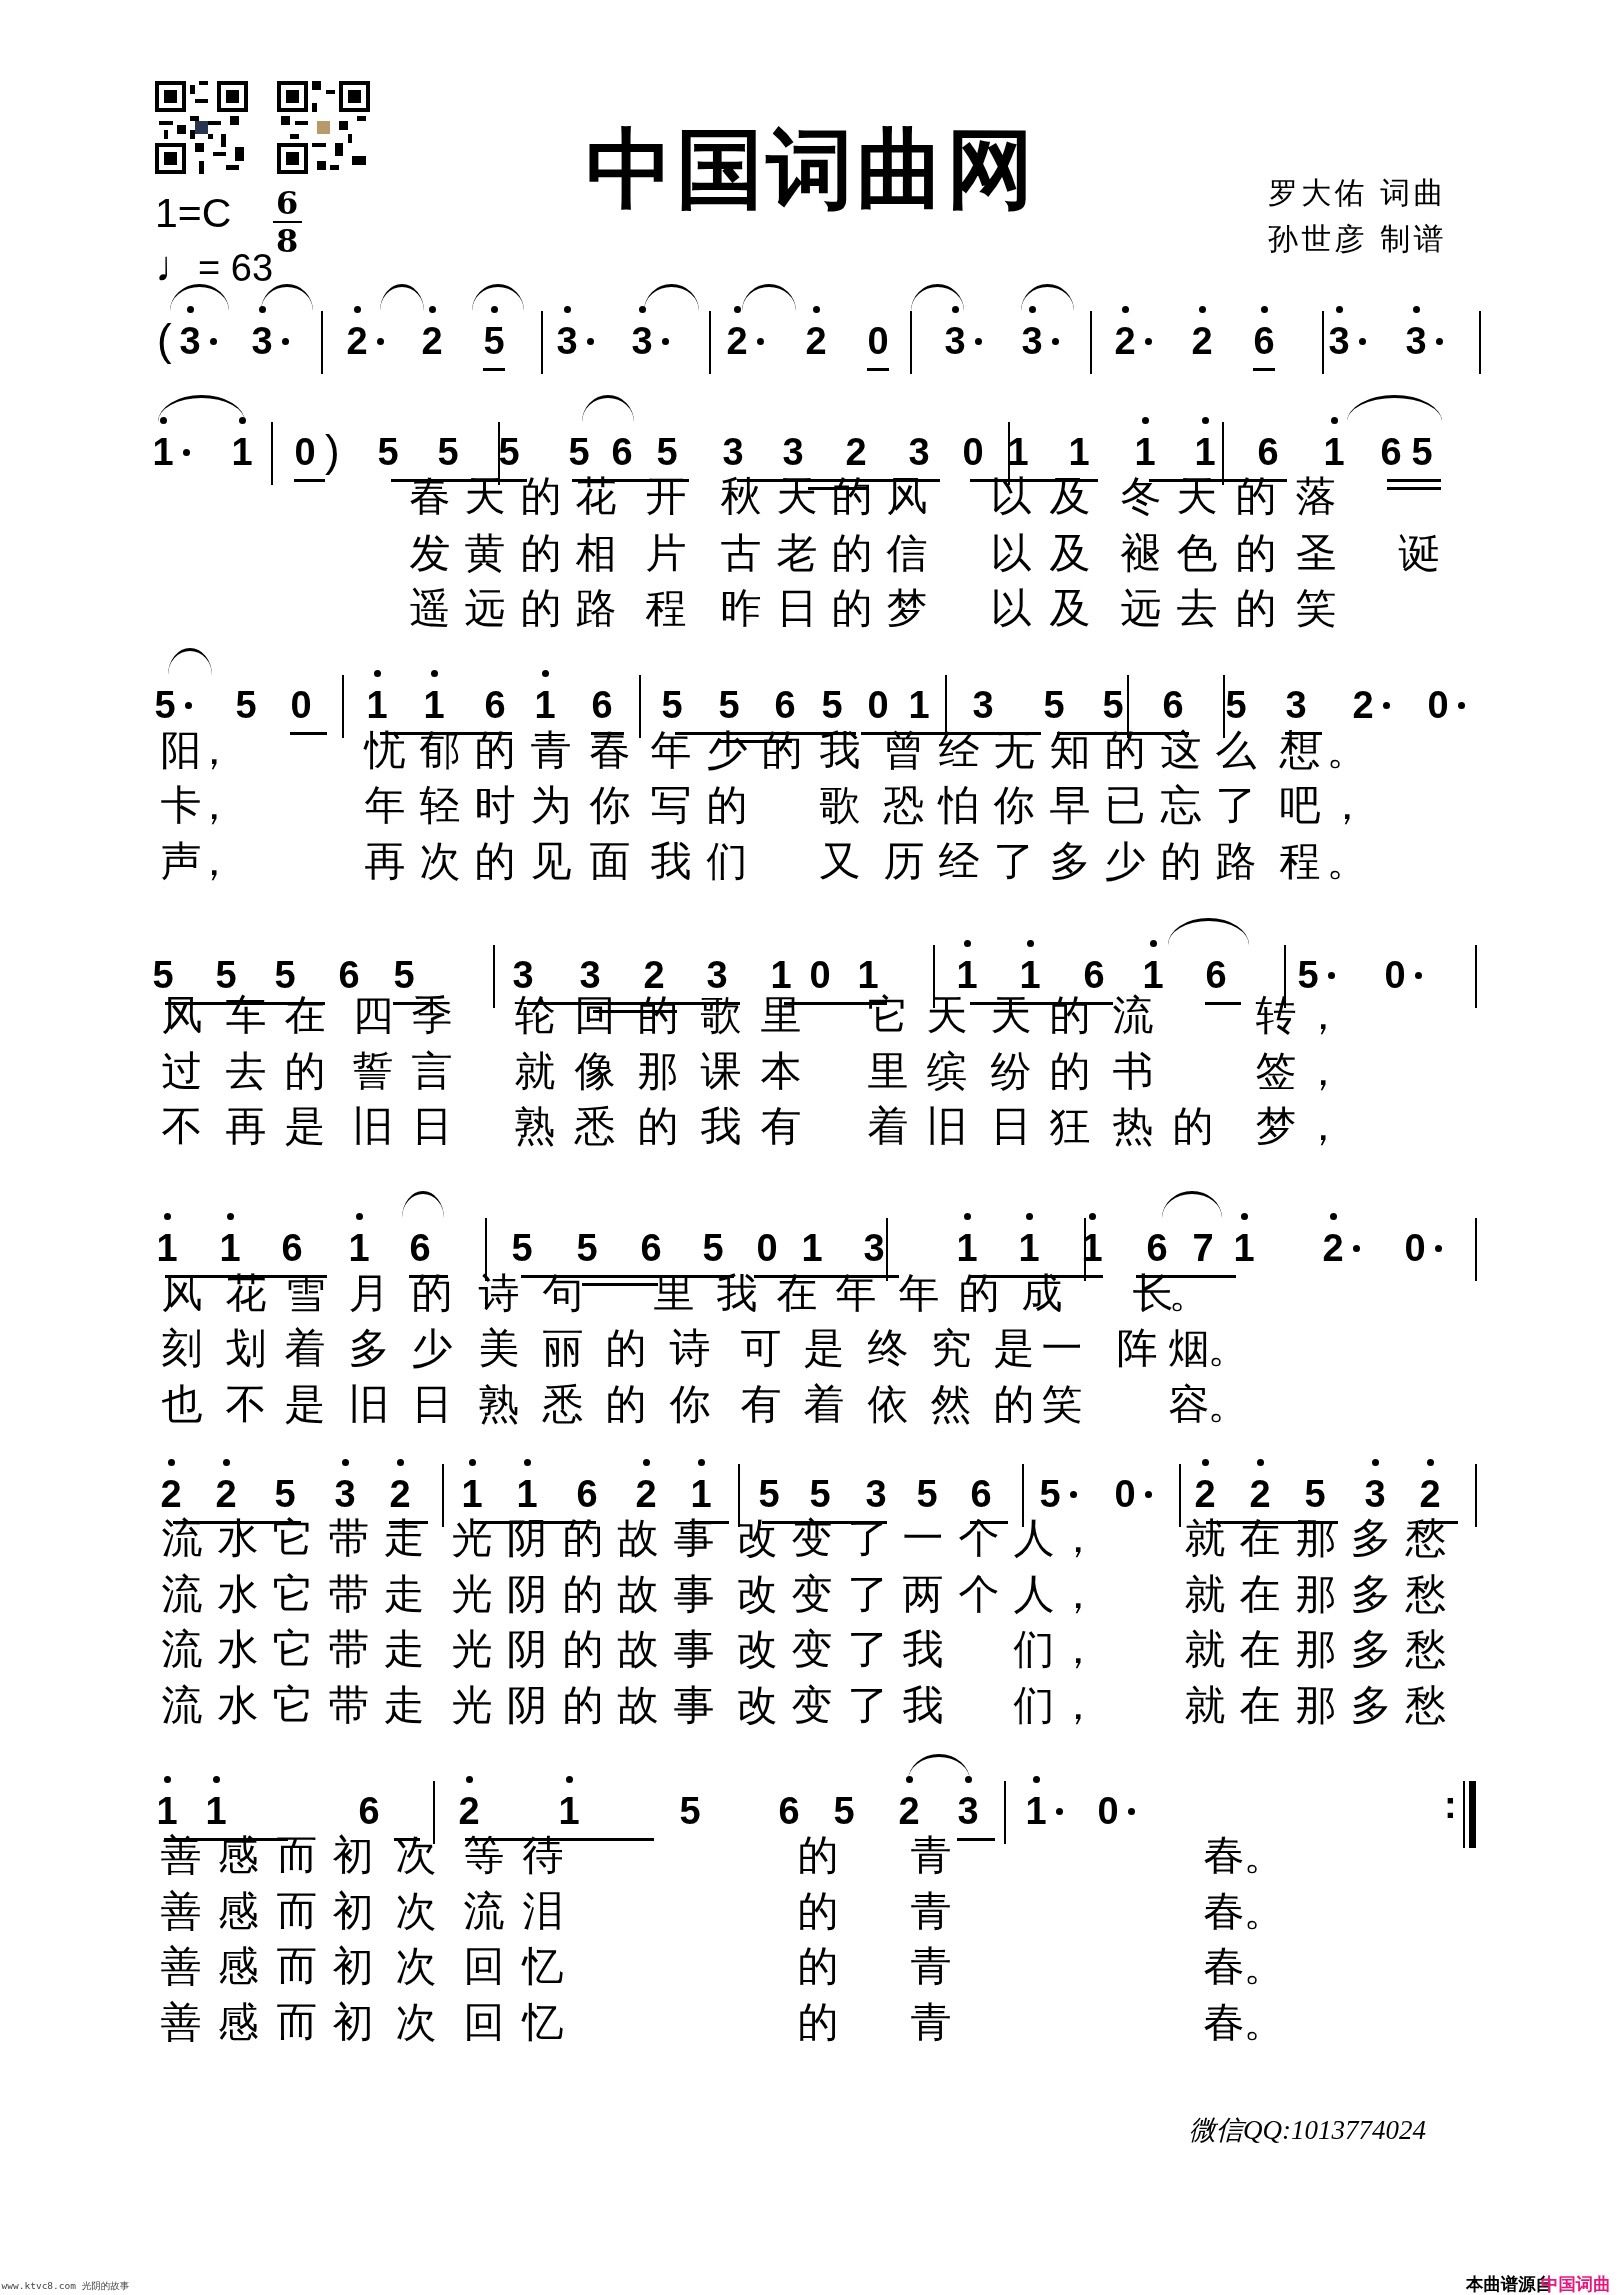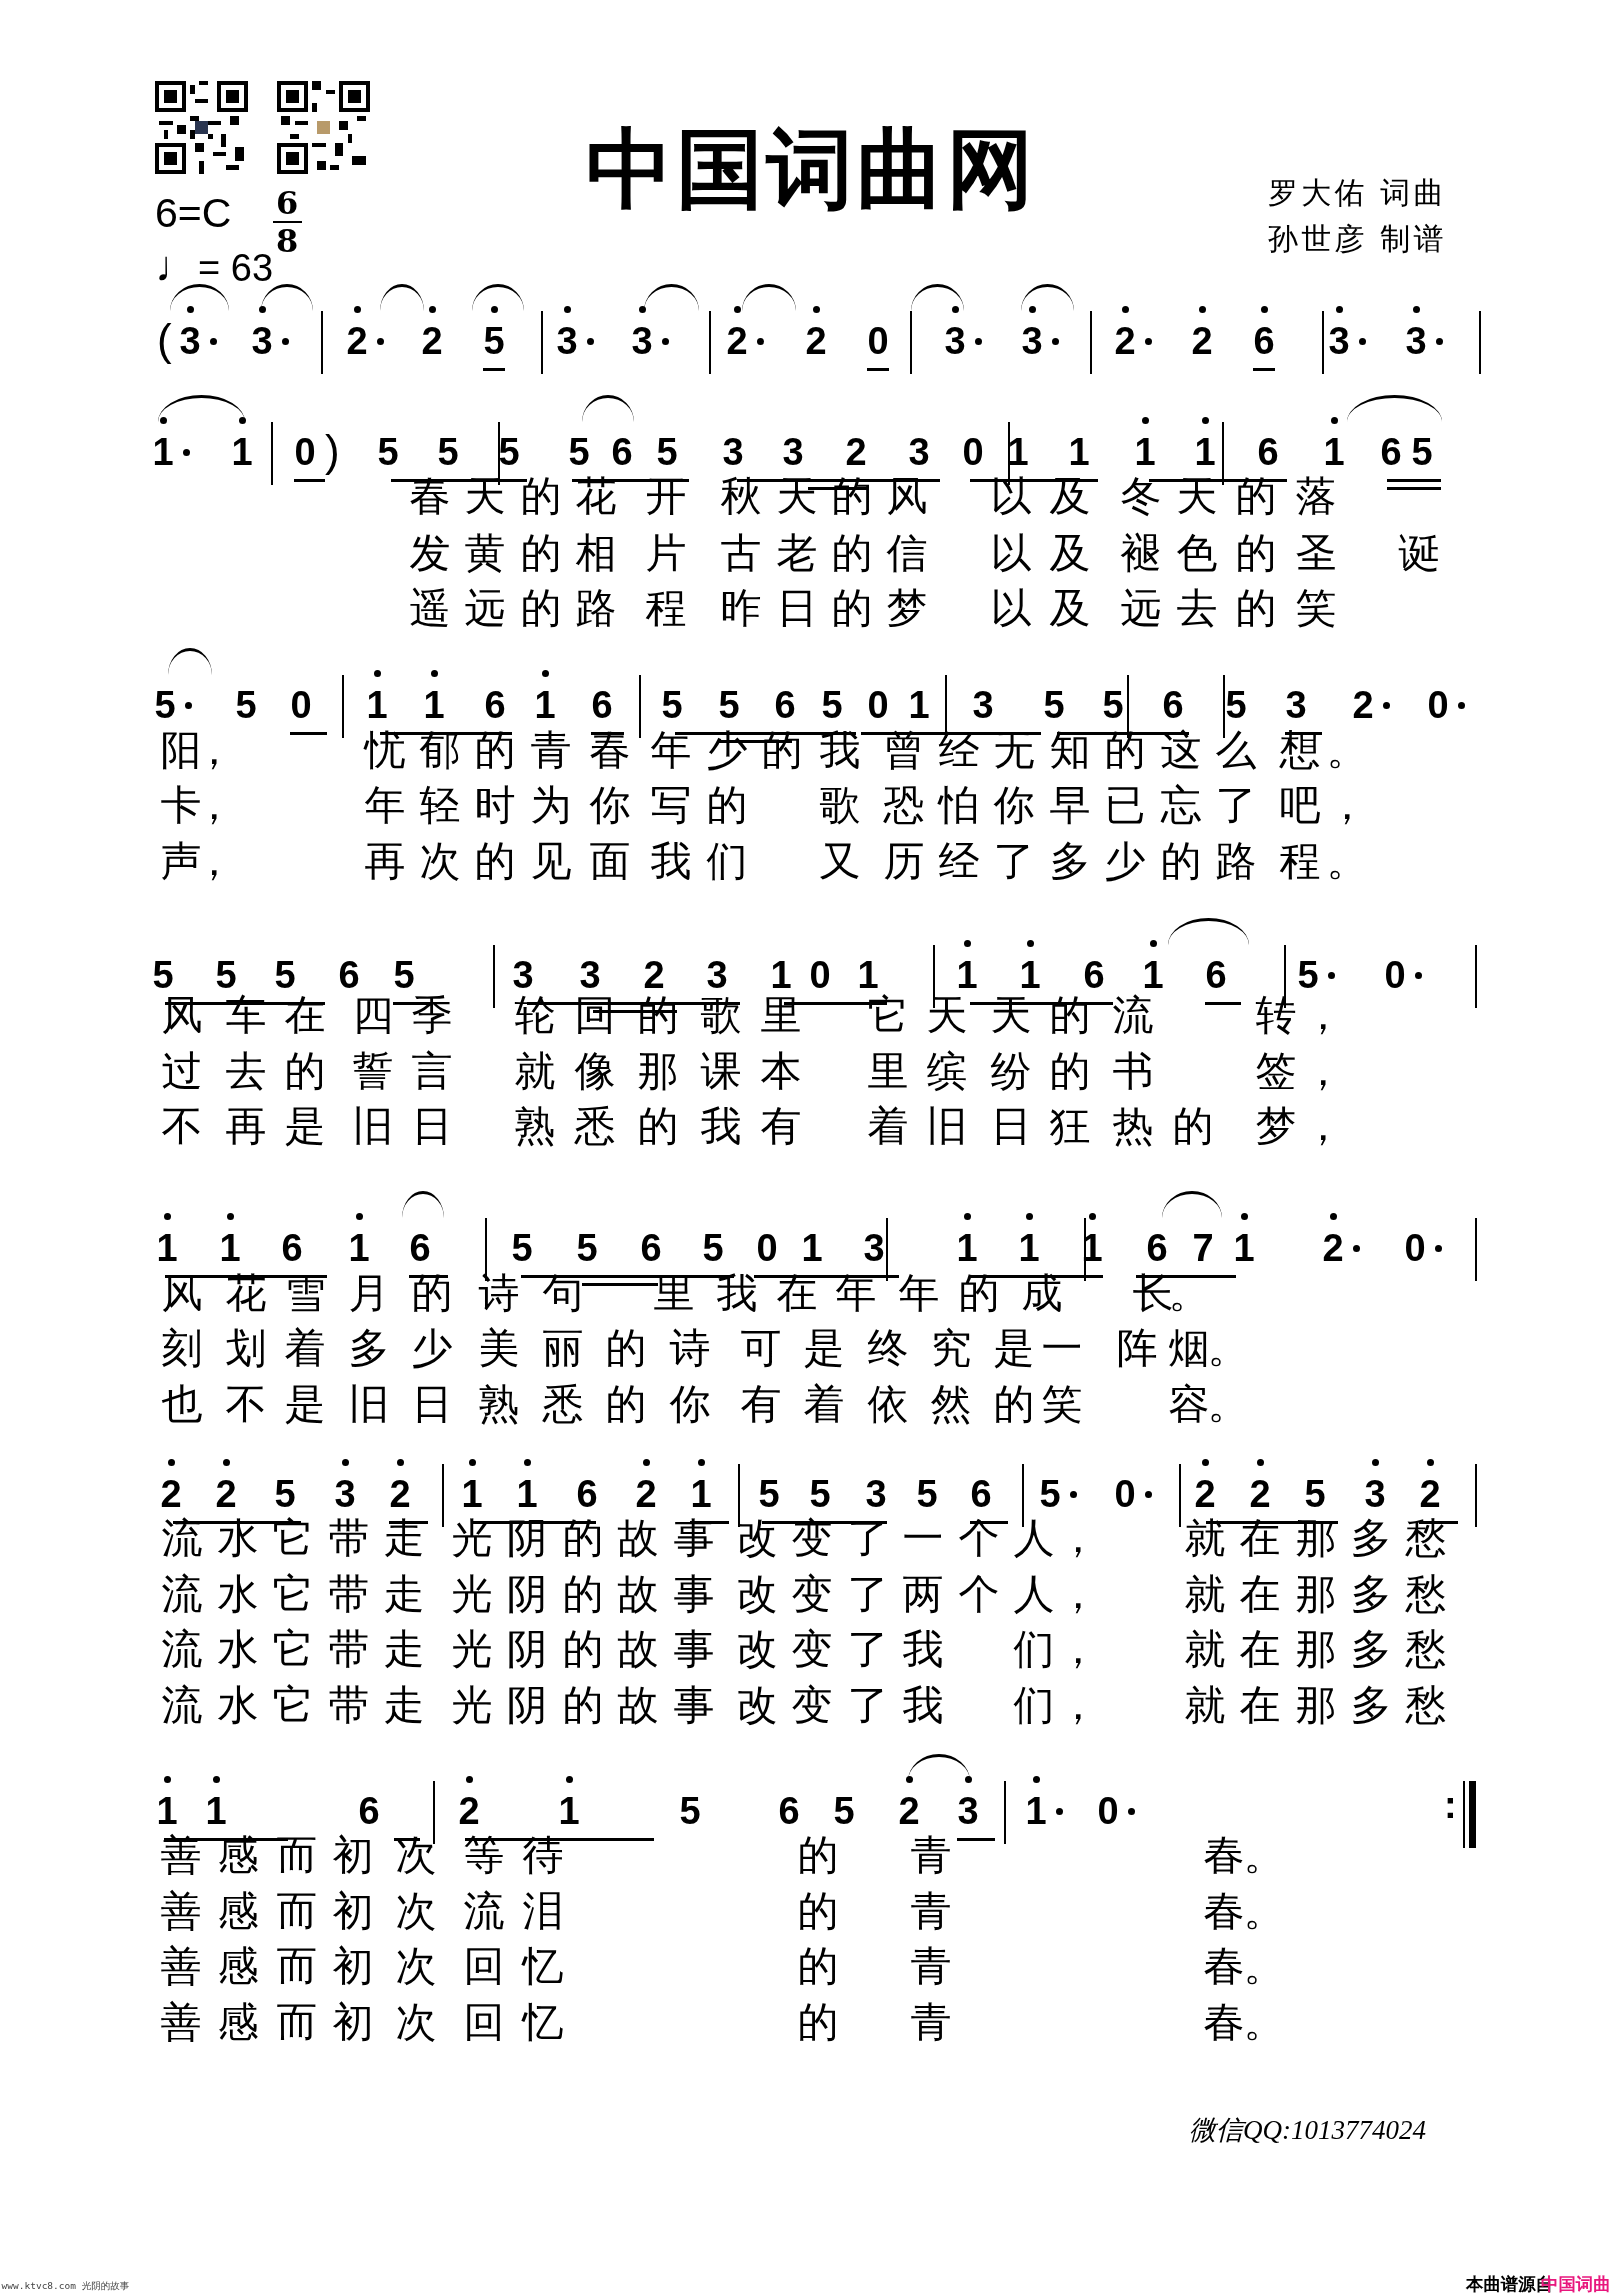--- a/index.html
+++ b/index.html
@@ -119,21 +119,21 @@
     </g>
     <rect x="9" y="9" width="3" height="3" fill="#b89a6a"></rect>
   </svg>
 </div>
 
 <div class="title">中国词曲网</div>
 <div class="credits">
   <div>罗大佑 词曲</div>
   <div>孙世彦 制谱</div>
 </div>
-<div class="key">6=C</div>
+<div class="key">1=C</div>
 <div class="timesig">
   <div>6</div>
   <div class="bar" style="position:static;height:2.4px;width:100%;"></div>
   <div>8</div>
 </div>
 <div class="tempo">
   <span class="note-glyph">♩</span><span>= 63</span>
 </div>
 
 <div id="score">

